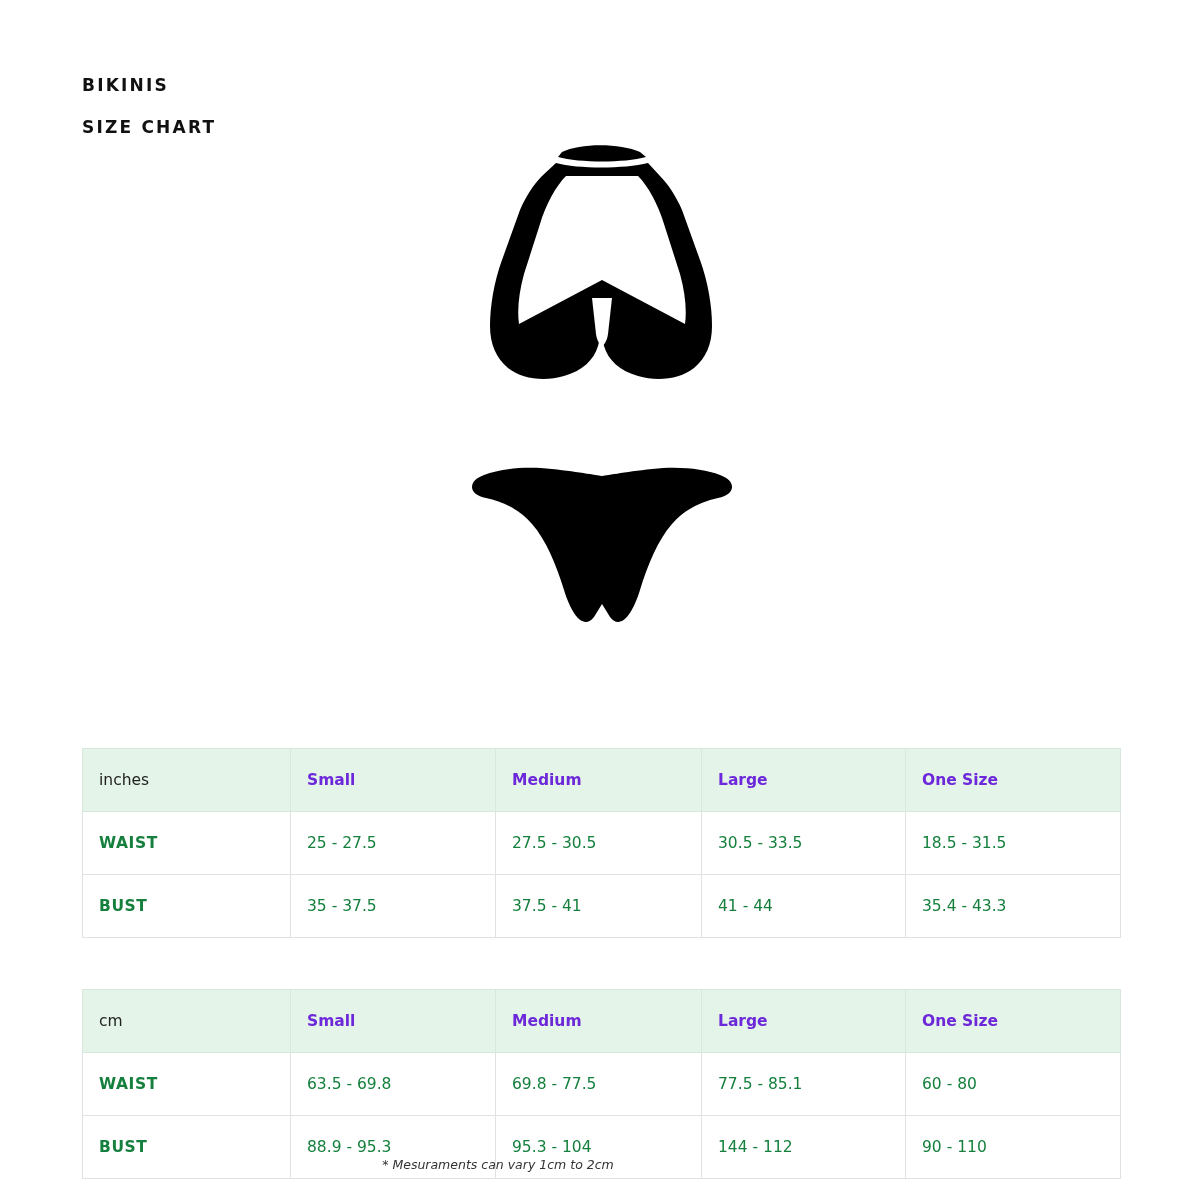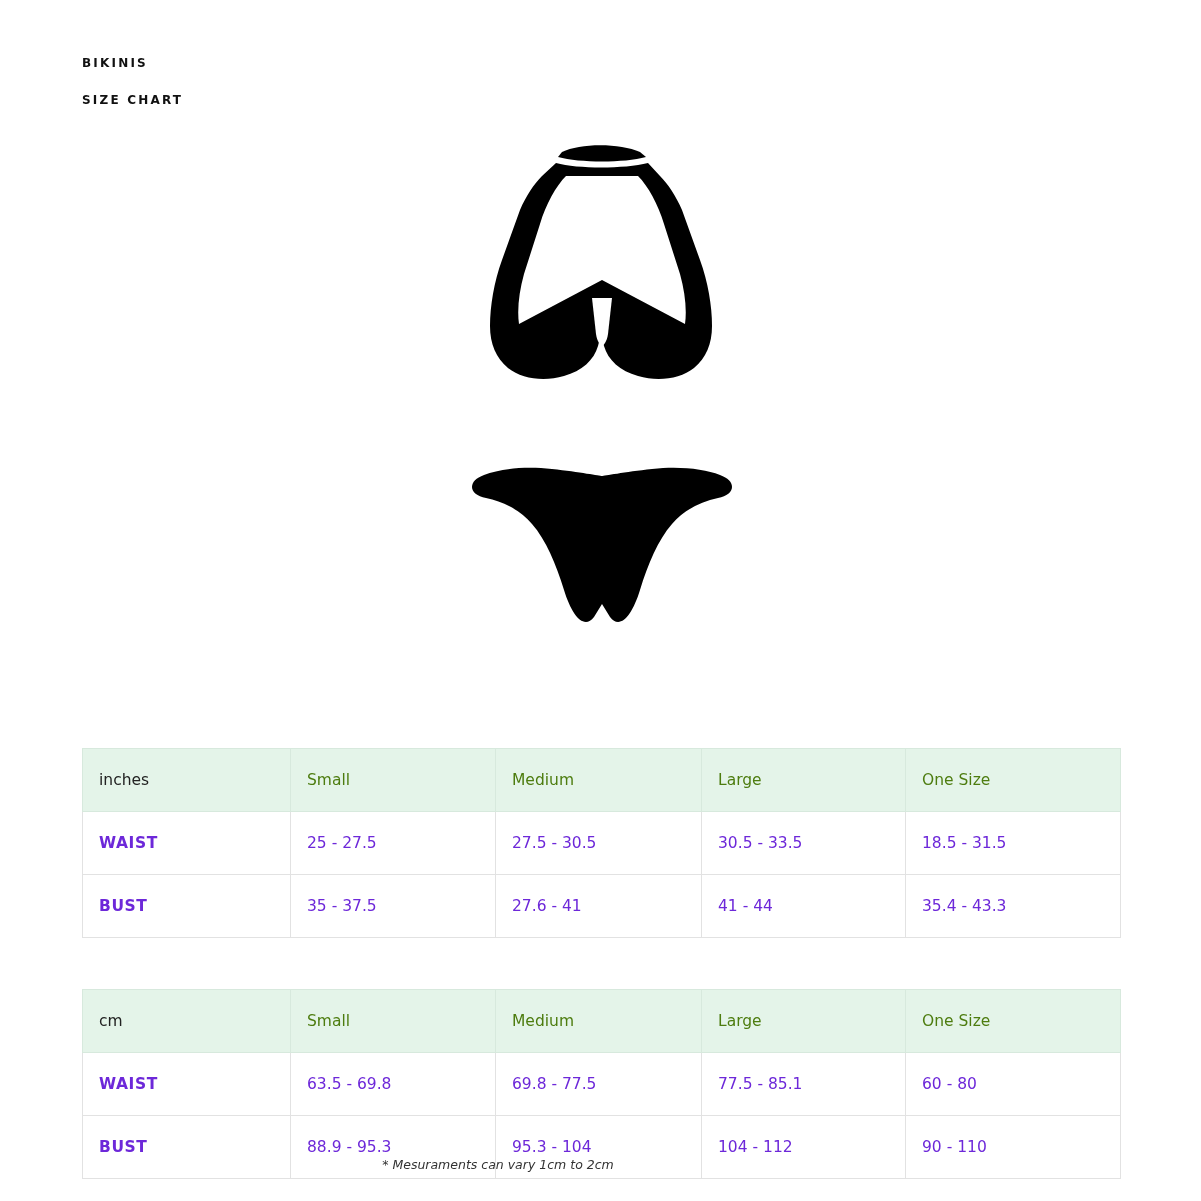--- a/index.html
+++ b/index.html
@@ -20,26 +20,27 @@
     width: 1201px;
     height: 1201px;
     box-sizing: border-box;
   }
   .title-block {
     position: absolute;
     left: 82px;
     top: 57px;
   }
   .title-line {
-    font-size: 12px;
+    font-size: 17px;
     font-weight: bold;
     letter-spacing: 2.2px;
     color: #111111;
     line-height: 1;
     margin-bottom: 25px;
+    margin-top: 20px;
   }
   .illustration {
     position: absolute;
     left: 0;
     top: 130px;
     width: 1201px;
     height: 520px;
   }
   .tables {
     position: absolute;
@@ -64,35 +65,35 @@
 
   table.size-table thead th {
     background: #e4f4e9;
     border: 1px solid #d7e9dd;
     text-align: left;
     padding: 13px 16px;
     font-size: 15.5px;
     line-height: 1.2;
     height: 36px;
     vertical-align: middle;
-    font-weight: normal;
-    color: #4d7c0f;
+    font-weight: bold;
+    color: #6d28d9;
   }
   table.size-table thead th.unit-header {
     font-weight: normal;
     color: #222222;
   }
   table.size-table tbody td {
     border: 1px solid #e2e2e2;
     padding: 13px 16px;
     font-size: 15.5px;
     line-height: 1.2;
     height: 36px;
     vertical-align: middle;
-    color: #6d28d9;
+    color: #15803d;
   }
   table.size-table tbody td.row-label {
     font-weight: bold;
     letter-spacing: 0.6px;
   }
   .footnote {
     position: absolute;
     left: 0;
     top: 1157px;
     width: 996px;
@@ -202,21 +203,21 @@
         <tr>
           <td class="row-label">WAIST</td>
           <td>25 - 27.5</td>
           <td>27.5 - 30.5</td>
           <td>30.5 - 33.5</td>
           <td>18.5 - 31.5</td>
         </tr>
         <tr>
           <td class="row-label">BUST</td>
           <td>35 - 37.5</td>
-          <td>27.6 - 41</td>
+          <td>37.5 - 41</td>
           <td>41 - 44</td>
           <td>35.4 - 43.3</td>
         </tr>
       </tbody>
     </table>
 
     <table class="size-table">
       <colgroup>
         <col class="c0">
           <col class="c1">
@@ -238,21 +239,21 @@
           <td class="row-label">WAIST</td>
           <td>63.5 - 69.8</td>
           <td>69.8 - 77.5</td>
           <td>77.5 - 85.1</td>
           <td>60 - 80</td>
         </tr>
         <tr>
           <td class="row-label">BUST</td>
           <td>88.9 - 95.3</td>
           <td>95.3 - 104</td>
-          <td>104 - 112</td>
+          <td>144 - 112</td>
           <td>90 - 110</td>
         </tr>
       </tbody>
     </table>
 
   </div>
 
   <div class="footnote">* Mesuraments can vary 1cm to 2cm</div>
 
 </div>

